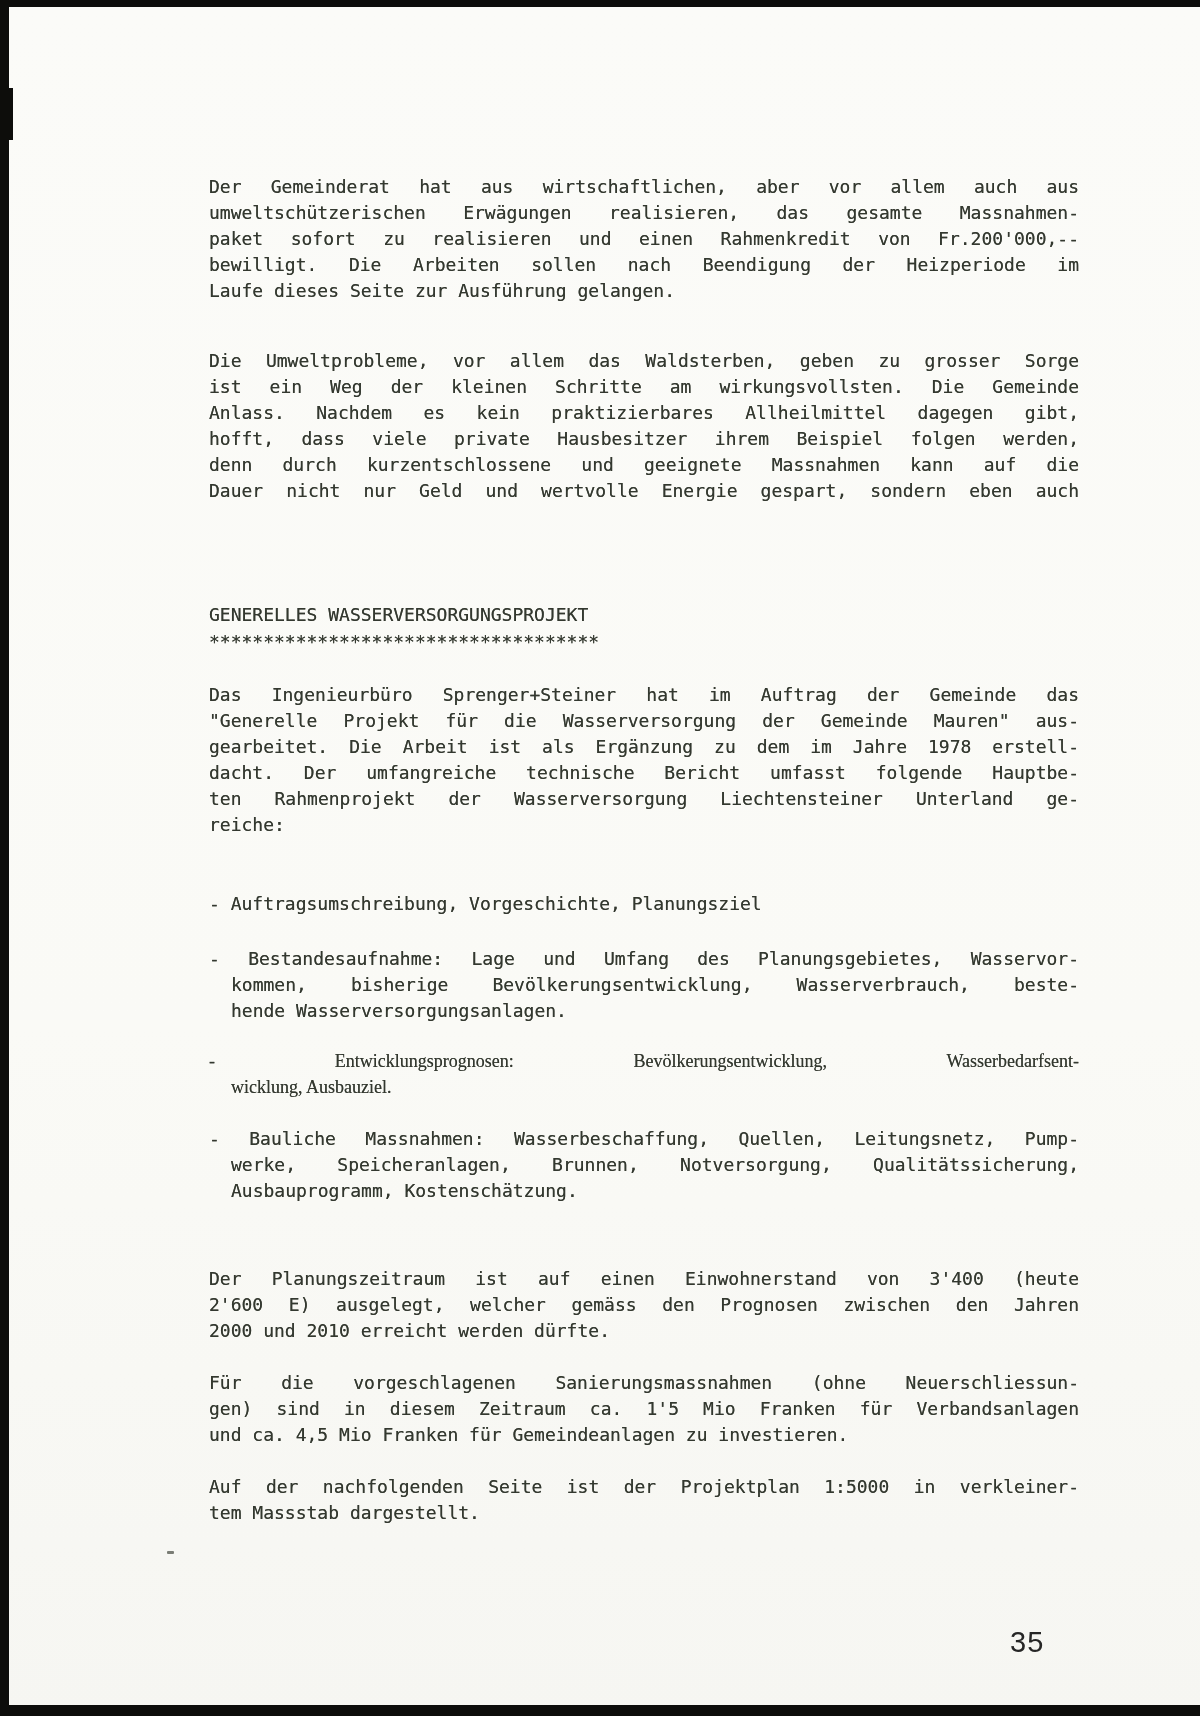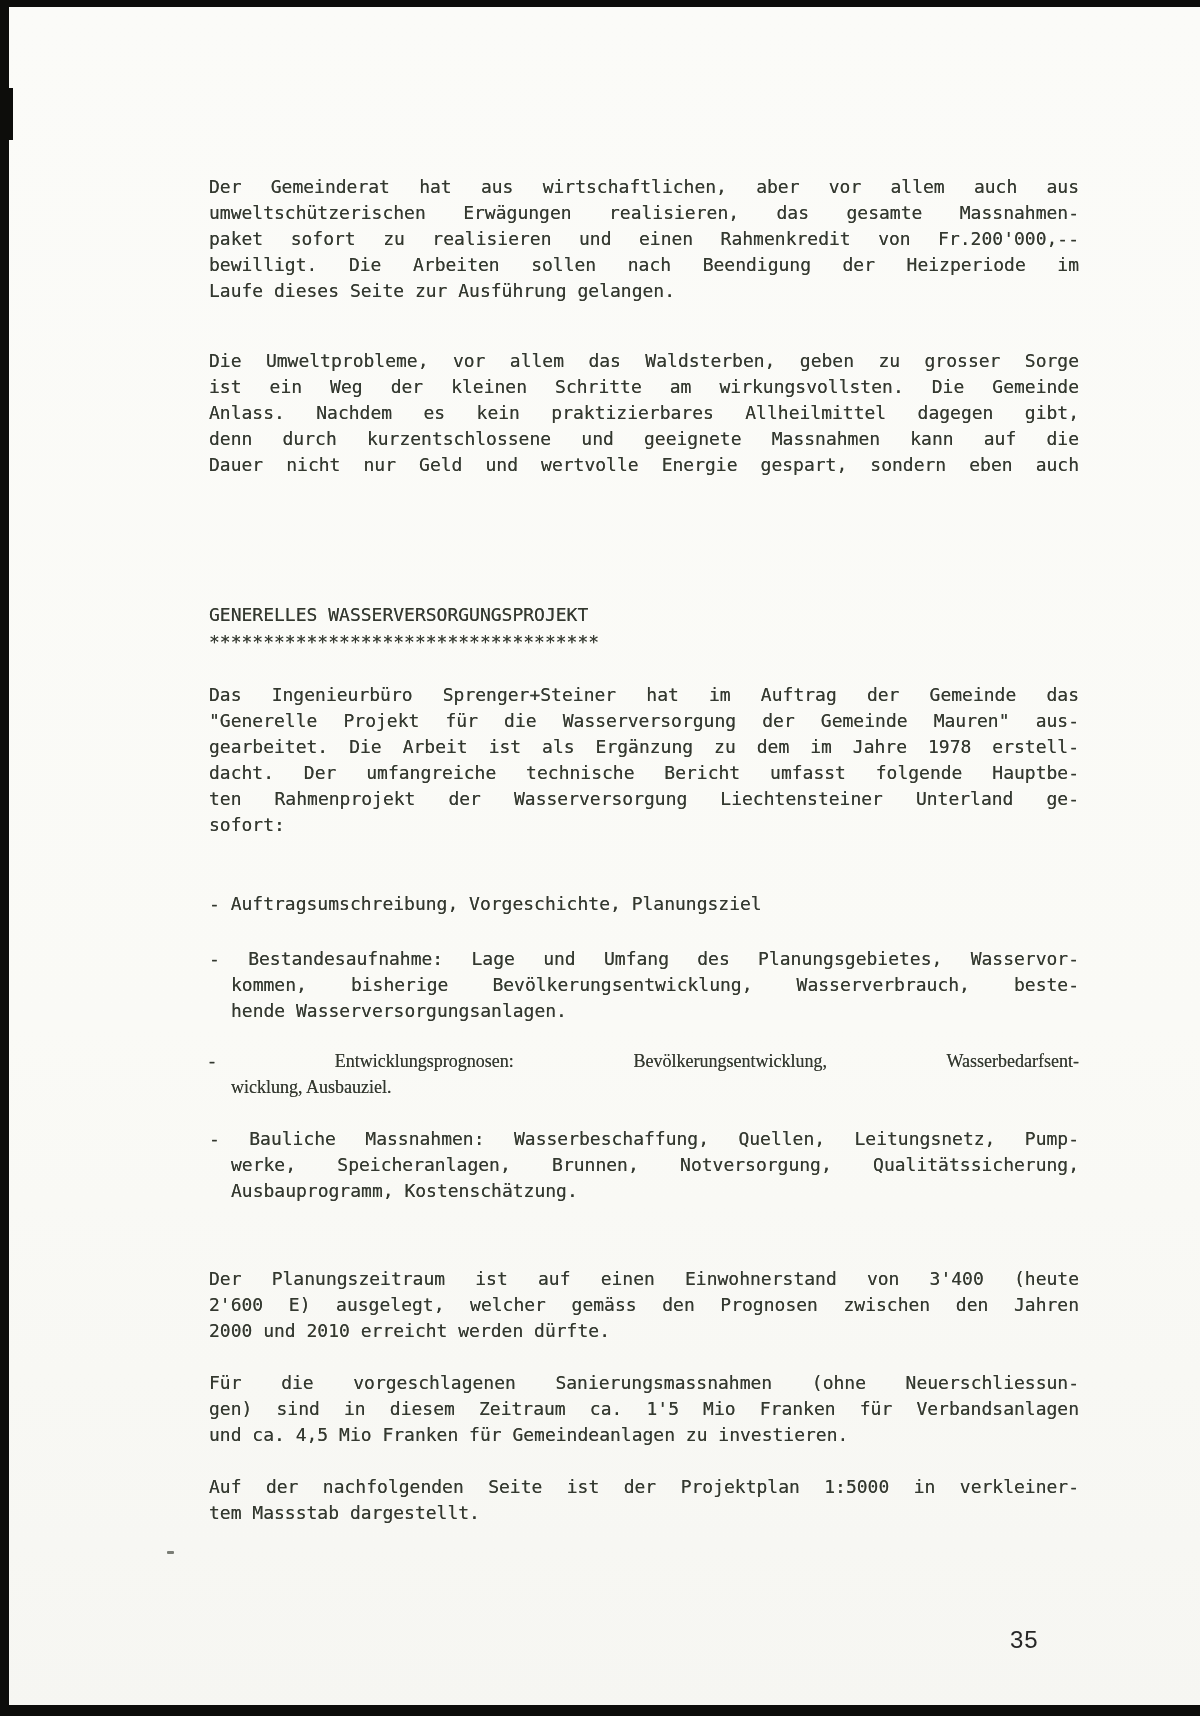--- a/index.html
+++ b/index.html
@@ -53,21 +53,21 @@
     left: 167px; top: 1551px;
     width: 7px; height: 3px;
     background: #5a5e55;
     border-radius: 1px;
     opacity: 0.8;
   }
   .page-number {
     position: absolute;
     left: 1010px; top: 1626px;
     font-family: "Liberation Sans", sans-serif;
-    font-size: 24px;
+    font-size: 29px;
     color: #262626;
     letter-spacing: 1px;
   }
 </style>
 </head>
 <body>
 
 <div class="page">
   <div class="bar bar-top"></div>
   <div class="bar bar-left"></div>
@@ -80,36 +80,37 @@
         <div class="line just">umweltschützerischen Erwägungen realisieren, das gesamte Massnahmen-</div>
         <div class="line just">paket sofort zu realisieren und einen Rahmenkredit von Fr.200'000,--</div>
         <div class="line just">bewilligt. Die Arbeiten sollen nach Beendigung der Heizperiode im</div>
         <div class="line">Laufe dieses Seite zur Ausführung gelangen.</div>
       </section>
 
     <section id="blk-p2" class="block">
         <div class="line just">Die Umweltprobleme, vor allem das Waldsterben, geben zu grosser Sorge</div>
         <div class="line just">ist ein Weg der kleinen Schritte am wirkungsvollsten. Die Gemeinde</div>
         <div class="line just">Anlass. Nachdem es kein praktizierbares Allheilmittel dagegen gibt,</div>
+        <div class="line just">hofft, dass viele private Hausbesitzer ihrem Beispiel folgen werden,</div>
         <div class="line just">denn durch kurzentschlossene und geeignete Massnahmen kann auf die</div>
         <div class="line just">Dauer nicht nur Geld und wertvolle Energie gespart, sondern eben auch</div>
       </section>
 
     <header id="blk-heading" class="block">
       <div class="line">GENERELLES WASSERVERSORGUNGSPROJEKT</div>
       <div class="line">************************************</div>
     </header>
 
     <section id="blk-p3" class="block">
         <div class="line just">Das Ingenieurbüro Sprenger+Steiner hat im Auftrag der Gemeinde das</div>
         <div class="line just">"Generelle Projekt für die Wasserversorgung der Gemeinde Mauren" aus-</div>
         <div class="line just">gearbeitet. Die Arbeit ist als Ergänzung zu dem im Jahre 1978 erstell-</div>
         <div class="line just">dacht. Der umfangreiche technische Bericht umfasst folgende Hauptbe-</div>
         <div class="line just">ten Rahmenprojekt der Wasserversorgung Liechtensteiner Unterland ge-</div>
-        <div class="line">sofort:</div>
+        <div class="line">reiche:</div>
       </section>
 
     <section id="blk-b1" class="block">
         <div class="line">- Auftragsumschreibung, Vorgeschichte, Planungsziel</div>
       </section>
 
     <section id="blk-b2" class="block">
         <div class="line just">- Bestandesaufnahme: Lage und Umfang des Planungsgebietes, Wasservor-</div>
         <div class="line just ind">kommen, bisherige Bevölkerungsentwicklung, Wasserverbrauch, beste-</div>
         <div class="line ind">hende Wasserversorgungsanlagen.</div>

